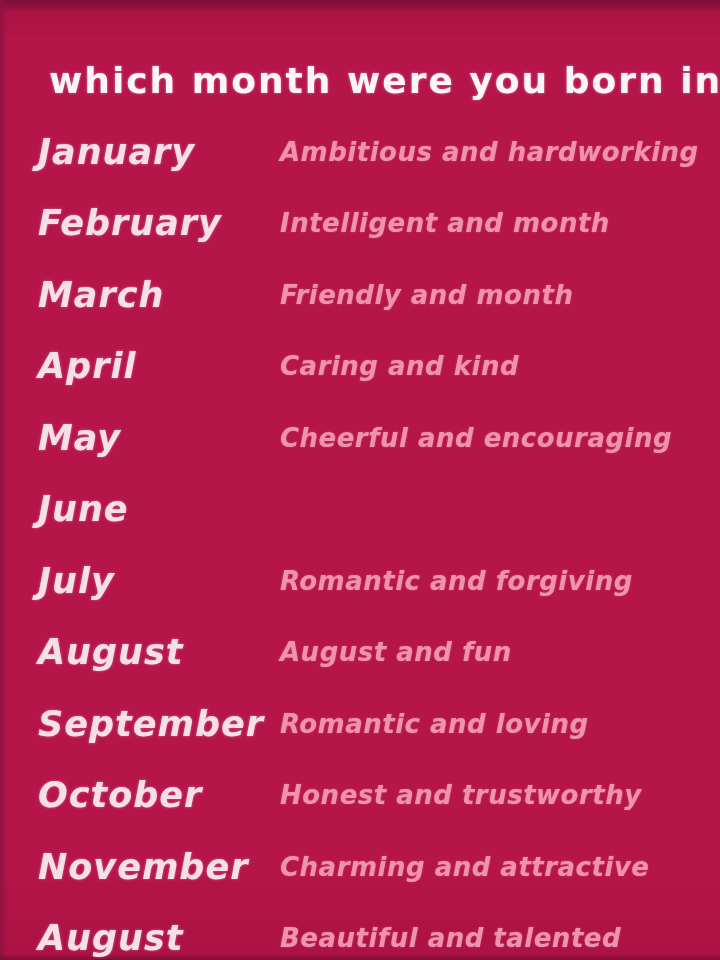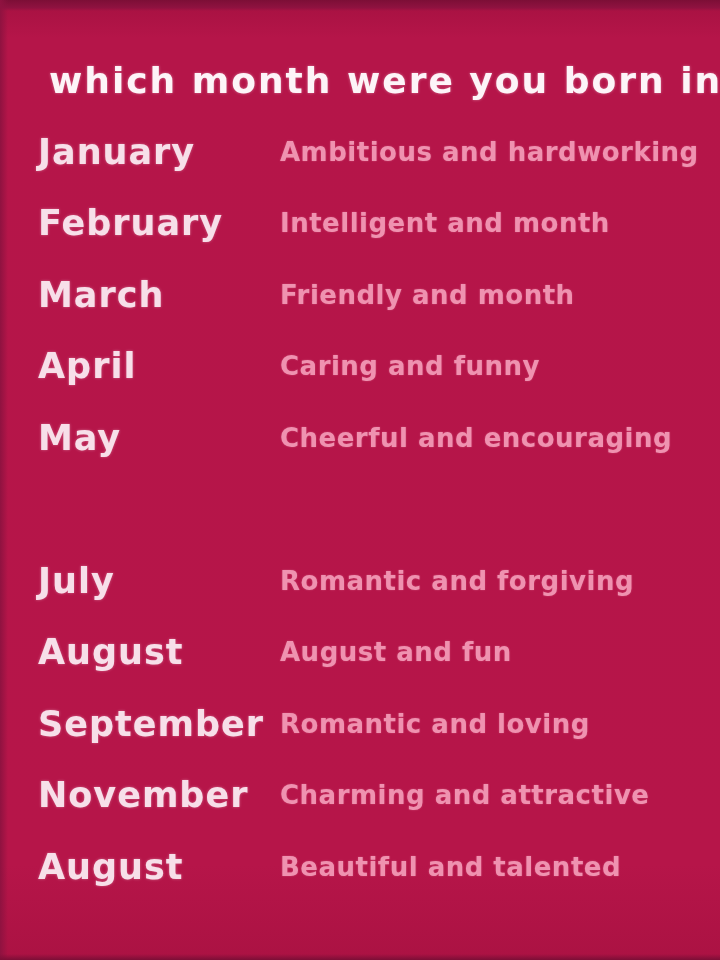--- a/index.html
+++ b/index.html
@@ -37,20 +37,21 @@
   .rows {
     position: absolute;
     top: 116px;
     left: 0;
     right: 0;
   }
   .row {
     height: 71.5px;
     display: flex;
     align-items: center;
+    font-style: italic;
   }
   .month {
     flex: 0 0 242px;
     padding-left: 38px;
     font-size: 35px;
     font-weight: bold;
     letter-spacing: 1px;
     color: #f7dfe9;
     text-shadow: 0 0 3px rgba(255, 225, 238, 0.4);
     white-space: nowrap;
@@ -82,41 +83,46 @@
     <div class="row">
       <span class="month">February</span>
       <span class="trait">Intelligent and month</span>
     </div>
     <div class="row">
       <span class="month">March</span>
       <span class="trait">Friendly and month</span>
     </div>
     <div class="row">
       <span class="month">April</span>
-      <span class="trait">Caring and funny</span>
+      <span class="trait">Caring and kind</span>
     </div>
     <div class="row">
       <span class="month">May</span>
       <span class="trait">Cheerful and encouraging</span>
     </div>
     <div class="row">
+      <span class="month">June</span>
     </div>
     <div class="row">
       <span class="month">July</span>
       <span class="trait">Romantic and forgiving</span>
     </div>
     <div class="row">
       <span class="month">August</span>
       <span class="trait">August and fun</span>
     </div>
     <div class="row">
       <span class="month">September</span>
       <span class="trait">Romantic and loving</span>
     </div>
     <div class="row">
+      <span class="month">October</span>
+      <span class="trait">Honest and trustworthy</span>
+    </div>
+    <div class="row">
       <span class="month">November</span>
       <span class="trait">Charming and attractive</span>
     </div>
     <div class="row">
       <span class="month">August</span>
       <span class="trait">Beautiful and talented</span>
     </div>
   </div>
 </div>
 

